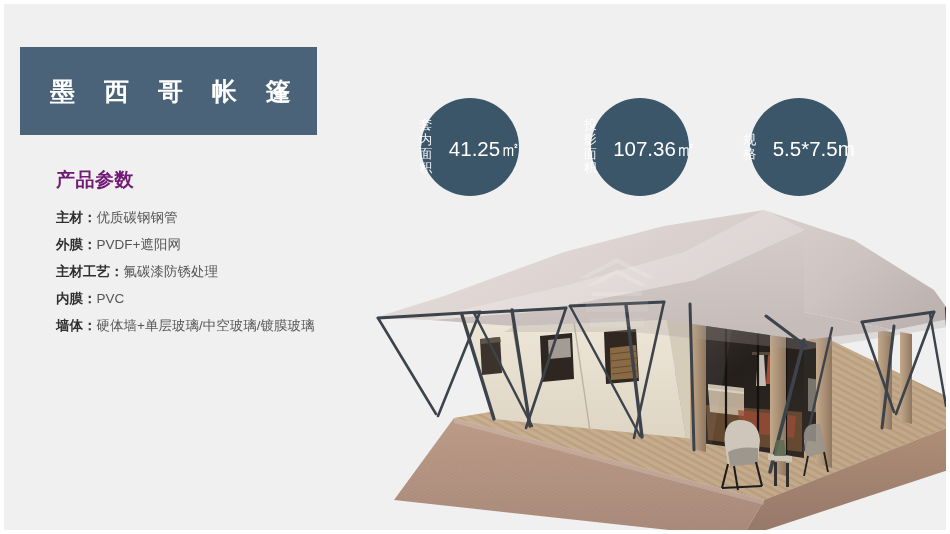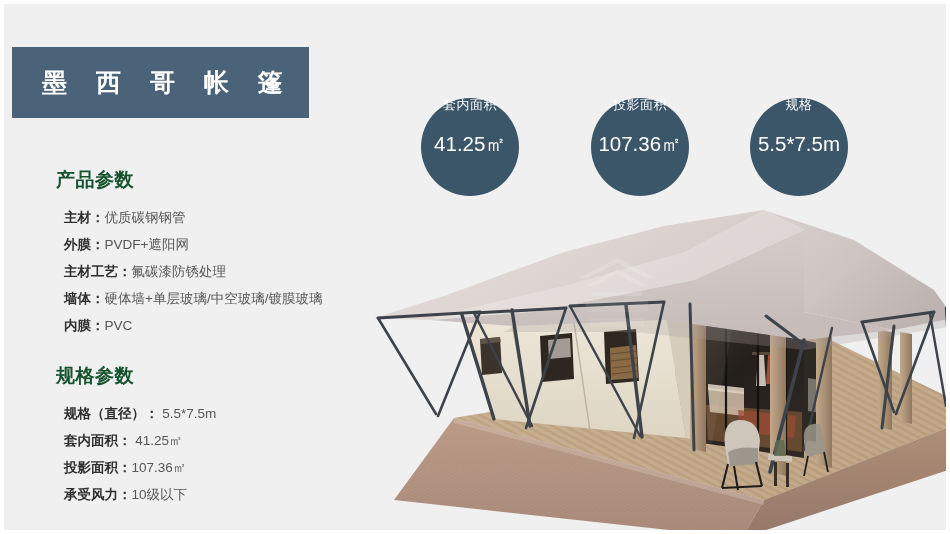--- a/index.html
+++ b/index.html
@@ -19,24 +19,24 @@
     height: 534px;
     background: #f0f0f0;
     box-sizing: border-box;
     border: 4px solid #ffffff;
     overflow: hidden;
   }
 
   
   #title-banner {
     position: absolute;
-    left: 8px;
+    left: 16px;
     top: 43px;
     width: 297px;
-    height: 71px;
+    height: 88px;
     background: #4a6378;
     display: flex;
     align-items: center;
   }
   #title-banner .title-text {
     color: #ffffff;
     font-size: 25px;
     font-weight: bold;
     letter-spacing: 11px;
     padding-left: 30px;
@@ -46,27 +46,27 @@
   
   #spec-panel {
     position: absolute;
     left: 52px;
     top: 163px;
     width: 310px;
   }
   .section-heading {
     font-size: 19px;
     font-weight: bold;
-    color: #14532d;
+    color: #701a75;
     margin: 0 0 11px 0;
     letter-spacing: 0.5px;
   }
   .spec-list {
     list-style: none;
-    margin: 8px;
+    margin: 0;
     padding: 0;
   }
   .spec-row {
     font-size: 13.5px;
     line-height: 27px;
     white-space: nowrap;
     color: #555555;
   }
   .spec-label {
     font-weight: bold;
@@ -80,23 +80,23 @@
   }
 
   
   .stat-circle {
     position: absolute;
     width: 98px;
     height: 98px;
     border-radius: 50%;
     background: #3b5569;
     display: flex;
-    flex-direction: column;
+    flex-direction: row;
     align-items: center;
-    justify-content: flex-start;
+    justify-content: center;
     color: #ffffff;
     text-align: center;
     gap: 16px;
   }
   .stat-circle .stat-label {
     font-size: 13px;
     line-height: 1.1;
     letter-spacing: 0.5px;
     opacity: 0.96;
   }
@@ -150,45 +150,28 @@
         <li class="spec-row">
           <span class="spec-label">主材：</span><span class="spec-value">优质碳钢钢管</span>
         </li>
         <li class="spec-row">
           <span class="spec-label">外膜：</span><span class="spec-value">PVDF+遮阳网</span>
         </li>
         <li class="spec-row">
           <span class="spec-label">主材工艺：</span><span class="spec-value">氟碳漆防锈处理</span>
         </li>
         <li class="spec-row">
+          <span class="spec-label">内膜：</span><span class="spec-value">PVC</span>
+        </li>
+        <li class="spec-row">
           <span class="spec-label">墙体：</span><span class="spec-value">硬体墙+单层玻璃/中空玻璃/镀膜玻璃</span>
-        </li>
-        <li class="spec-row">
-          <span class="spec-label">内膜：</span><span class="spec-value">PVC</span>
         </li>
       </ul>
     </div>
 
-    <div id="spec-group-2">
-      <h2 class="section-heading">规格参数</h2>
-      <ul class="spec-list">
-        <li class="spec-row">
-          <span class="spec-label">规格（直径）：</span><span class="spec-value"> 5.5*7.5m</span>
-        </li>
-        <li class="spec-row">
-          <span class="spec-label">套内面积：</span><span class="spec-value"> 41.25㎡</span>
-        </li>
-        <li class="spec-row">
-          <span class="spec-label">投影面积：</span><span class="spec-value">107.36㎡</span>
-        </li>
-        <li class="spec-row">
-          <span class="spec-label">承受风力：</span><span class="spec-value">10级以下</span>
-        </li>
-      </ul>
-    </div>
 
   </div>
 
   <div id="tent-render">
     <svg width="620" height="338" viewBox="0 0 620 338" xmlns="http://www.w3.org/2000/svg">
       <defs>
         <linearGradient id="gCanopyL" x1="0" y1="0" x2="1" y2="0.4">
           <stop offset="0" stop-color="#e6dedb"></stop>
           <stop offset="0.55" stop-color="#ded5d2"></stop>
           <stop offset="1" stop-color="#d2c8c6"></stop>

